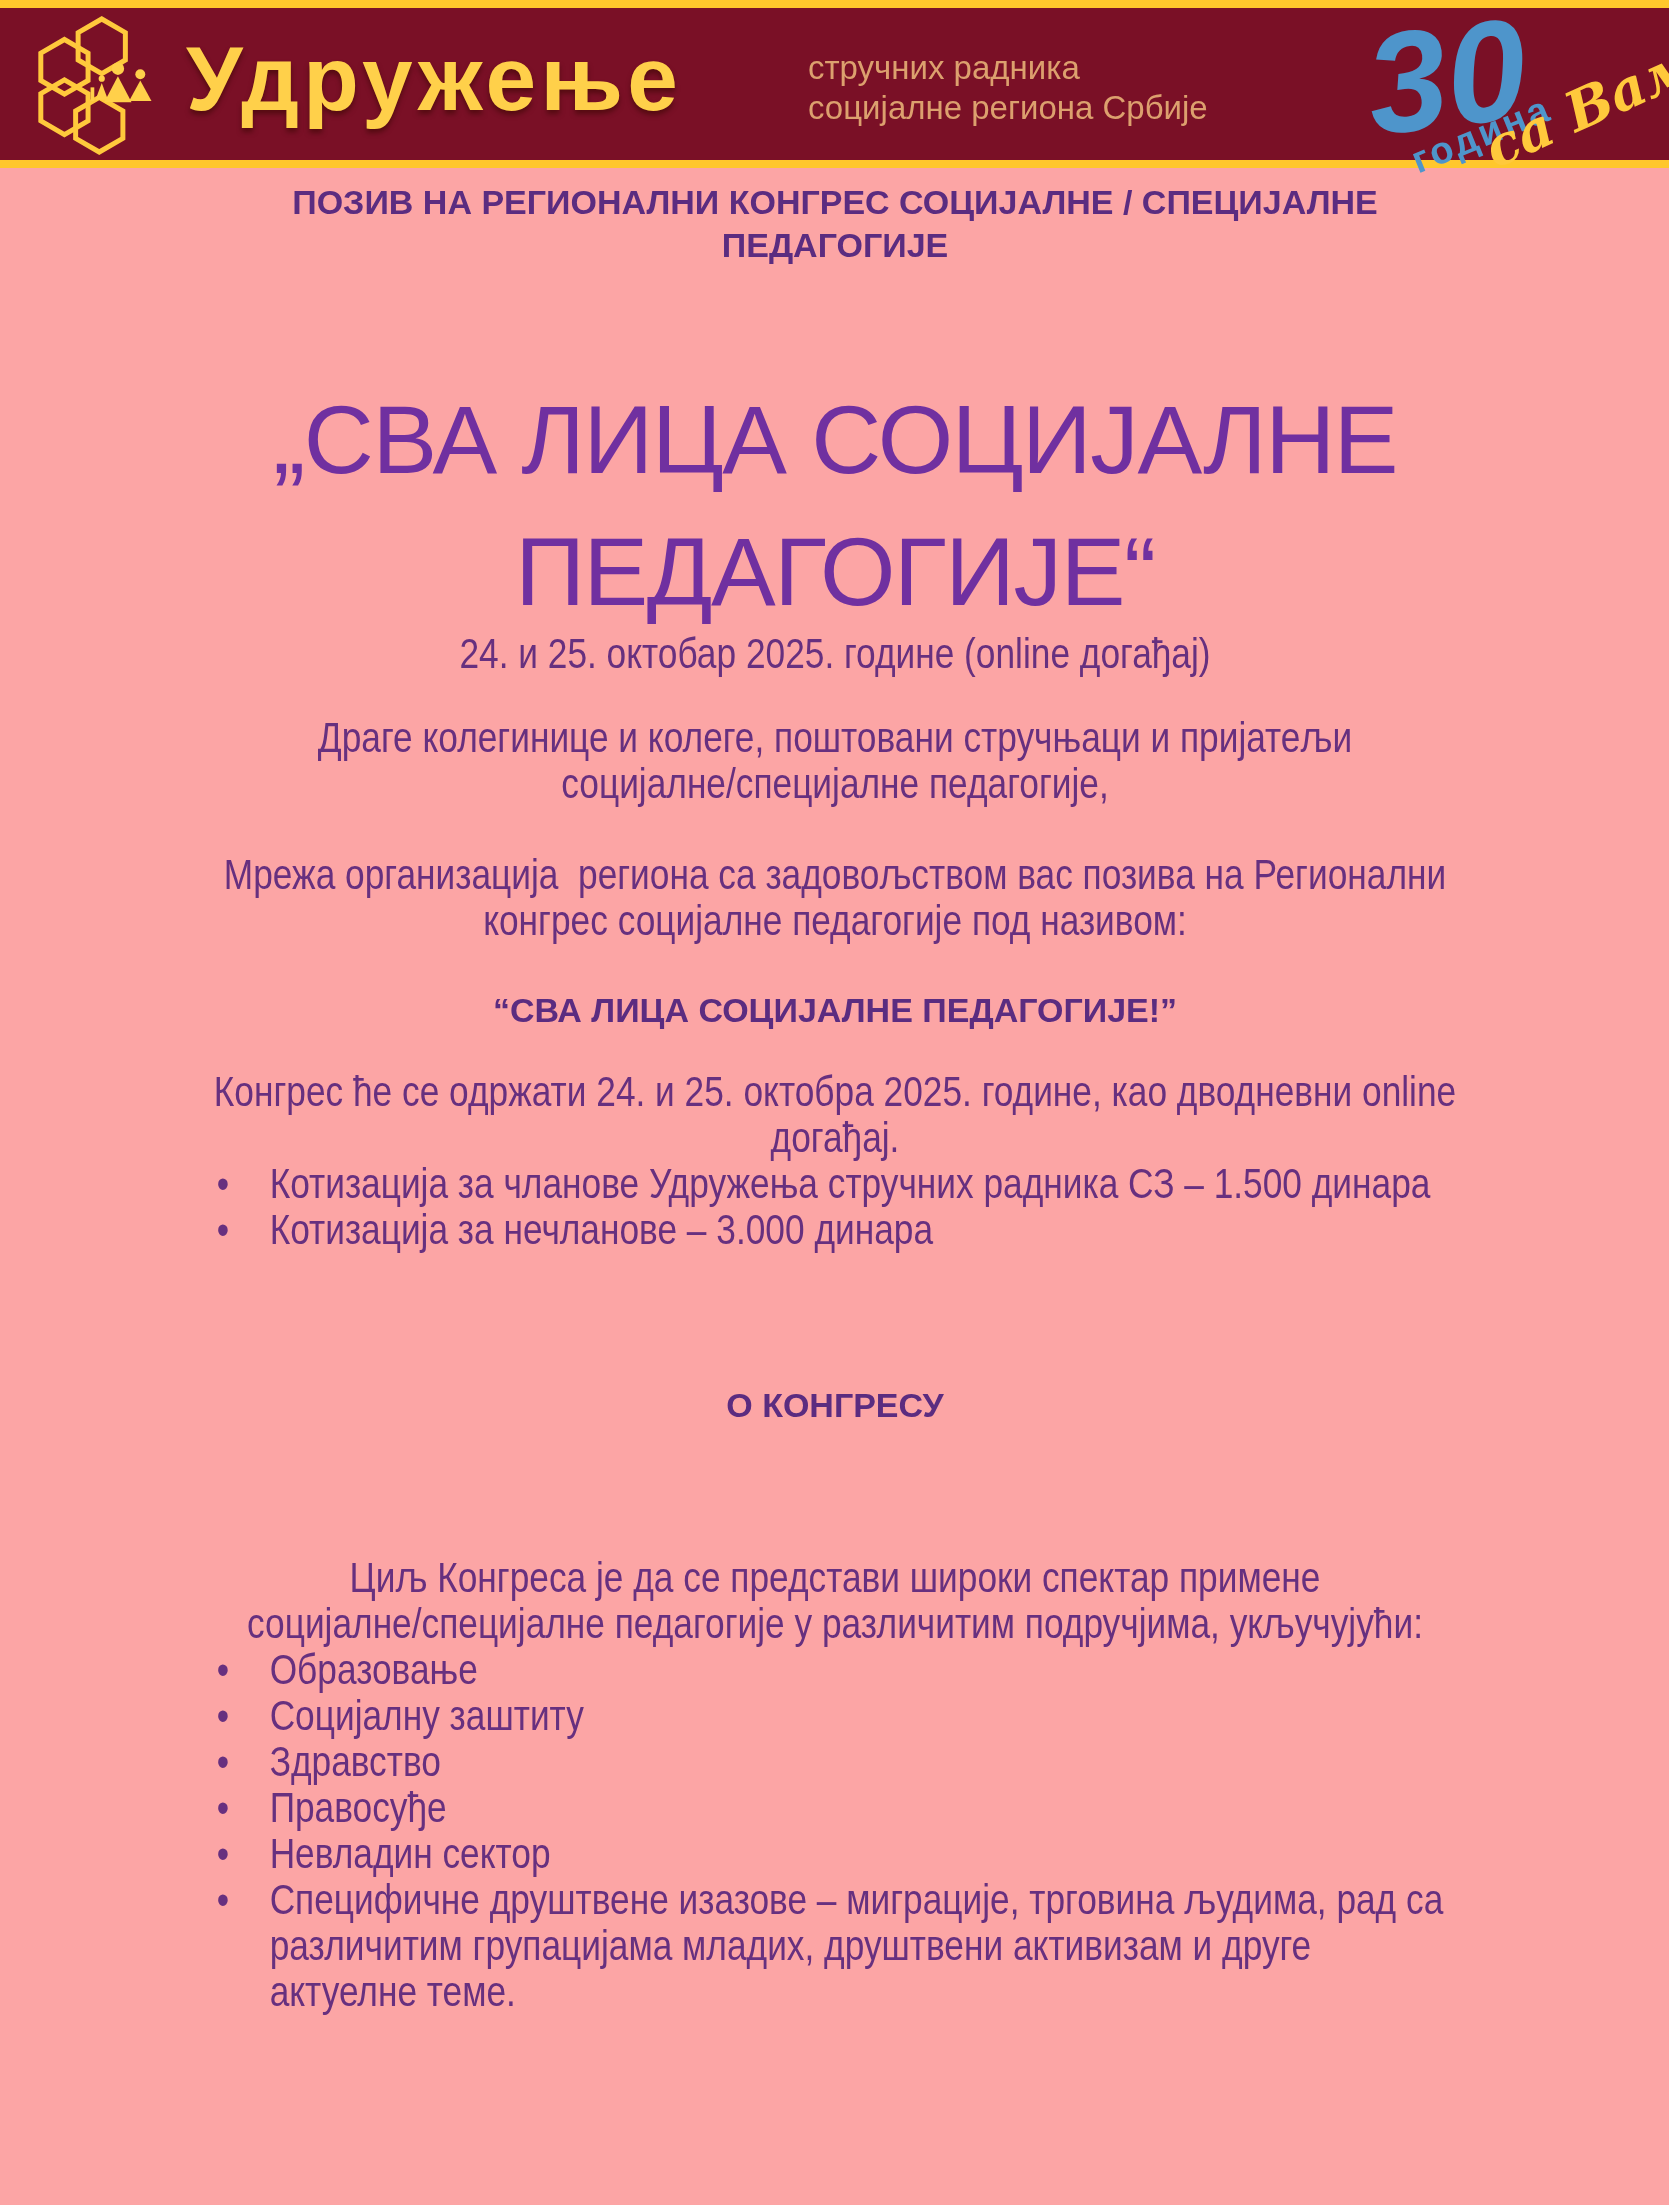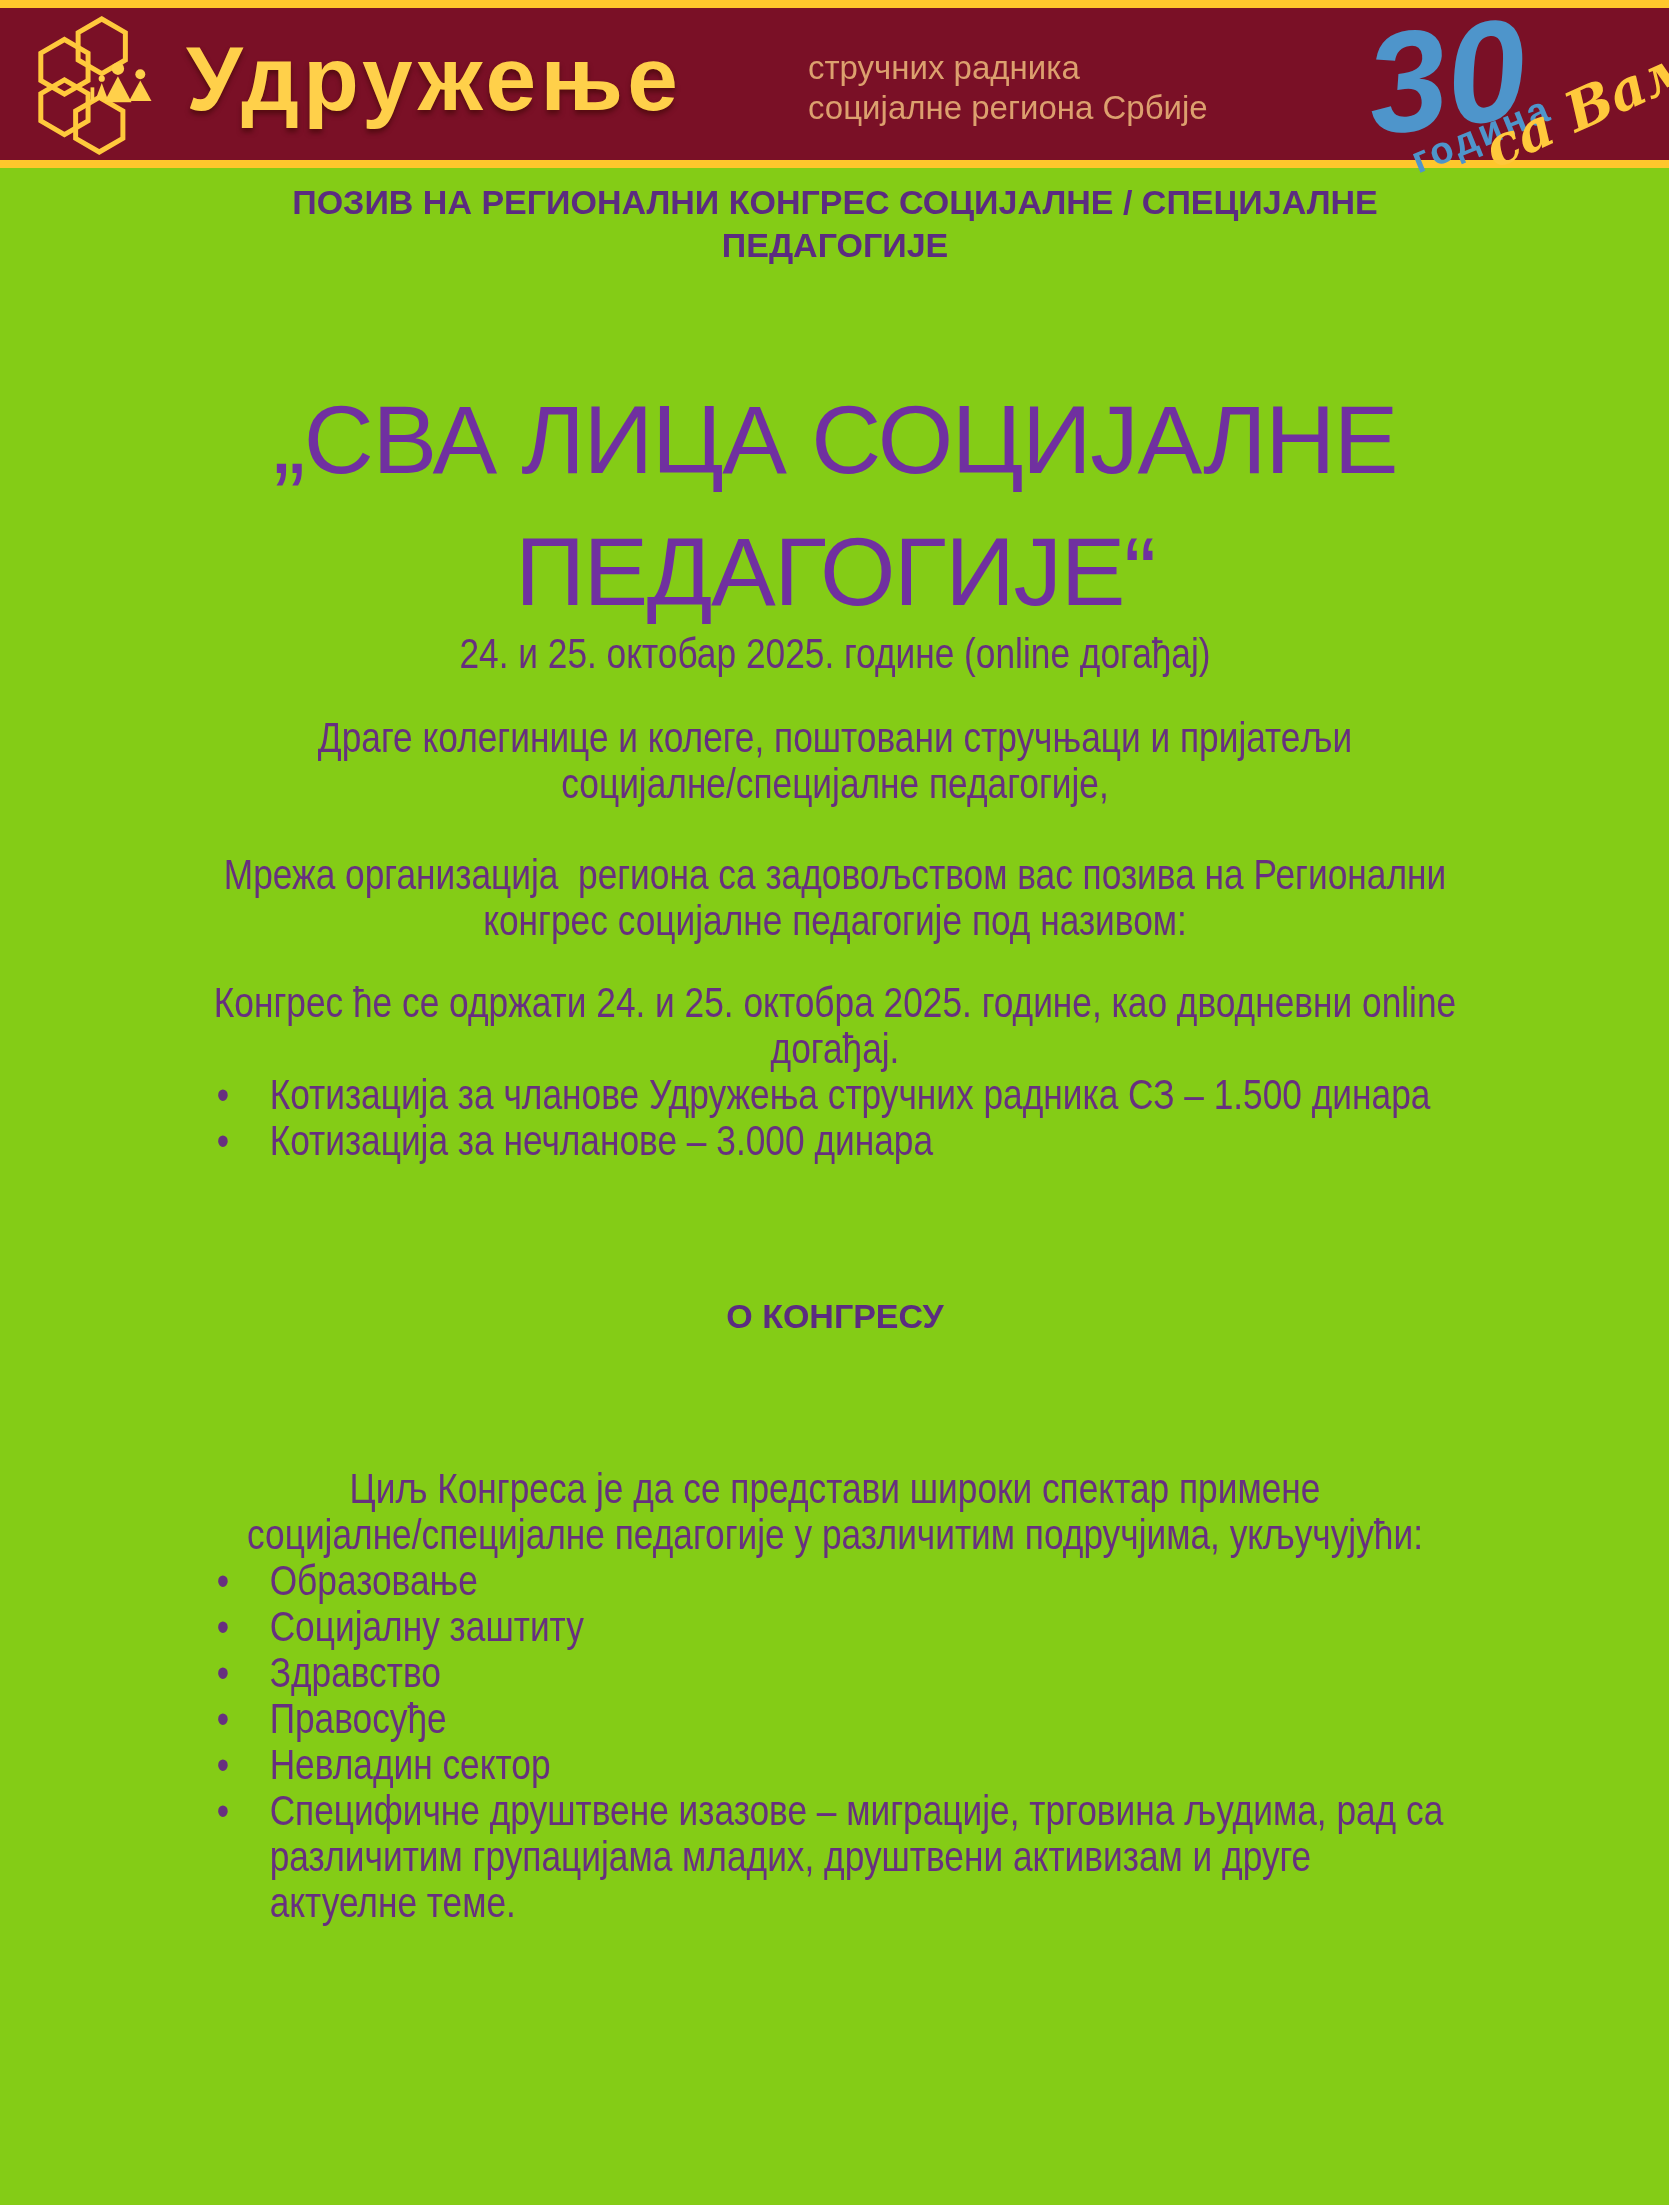--- a/index.html
+++ b/index.html
@@ -1,17 +1,17 @@
 <!DOCTYPE html>
 <html style="font-size:11.6px"><head>
 <meta charset="utf-8">
 <style>
   html,body { margin:0; padding:0; background:#ffffff; }
   .page { position:relative; width:1670px; height:2205px; overflow:hidden;
-          background:#84cc16; font-family:"Liberation Sans", sans-serif; }
+          background:#fca5a5; font-family:"Liberation Sans", sans-serif; }
 
   
   .header { position:relative; width:100%; height:168px; background:#7A1026;
             box-sizing:border-box; border-top:8px solid #FFC72C; border-bottom:8px solid #FFC72C; }
   .logo-svg { position:absolute; left:19px; top:5.8px; width:163px; height:143px; }
   .org-name { position:absolute; left:186px; top:19px; font-size:91px; font-weight:bold;
               color:#FFD04A; letter-spacing:4.3px; white-space:nowrap;
               text-shadow:0 4.3px 5px rgba(55,8,0,0.55); }
   .org-desc { position:absolute; left:808px; top:40px; font-size:33px; line-height:40px;
               color:#DCA06E; white-space:pre; }
@@ -90,20 +90,21 @@
 ПЕДАГОГИЈЕ“</div>
 
     <div class="block narrow body-text date-line">24. и 25. октобар 2025. године (online догађај)</div>
 
     <div class="block narrow body-text salutation">Драге колегинице и колеге, поштовани стручњаци и пријатељи
 социјалне/специјалне педагогије,</div>
 
     <div class="block narrow body-text invite">Мрежа организација  региона са задовољством вас позива на Регионални
 конгрес социјалне педагогије под називом:</div>
 
+    <div class="block congress-name">“СВА ЛИЦА СОЦИЈАЛНЕ ПЕДАГОГИЈЕ!”</div>
 
     <div class="block narrow body-text schedule">Конгрес ће се одржати 24. и 25. октобра 2025. године, као дводневни online
 догађај.</div>
 
     <ul class="bullet-list fees-list">
       <li>Котизација за чланове Удружења стручних радника СЗ – 1.500 динара</li>
       <li>Котизација за нечланове – 3.000 динара</li>
     </ul>
 
     <div class="block section-heading">О КОНГРЕСУ</div>

